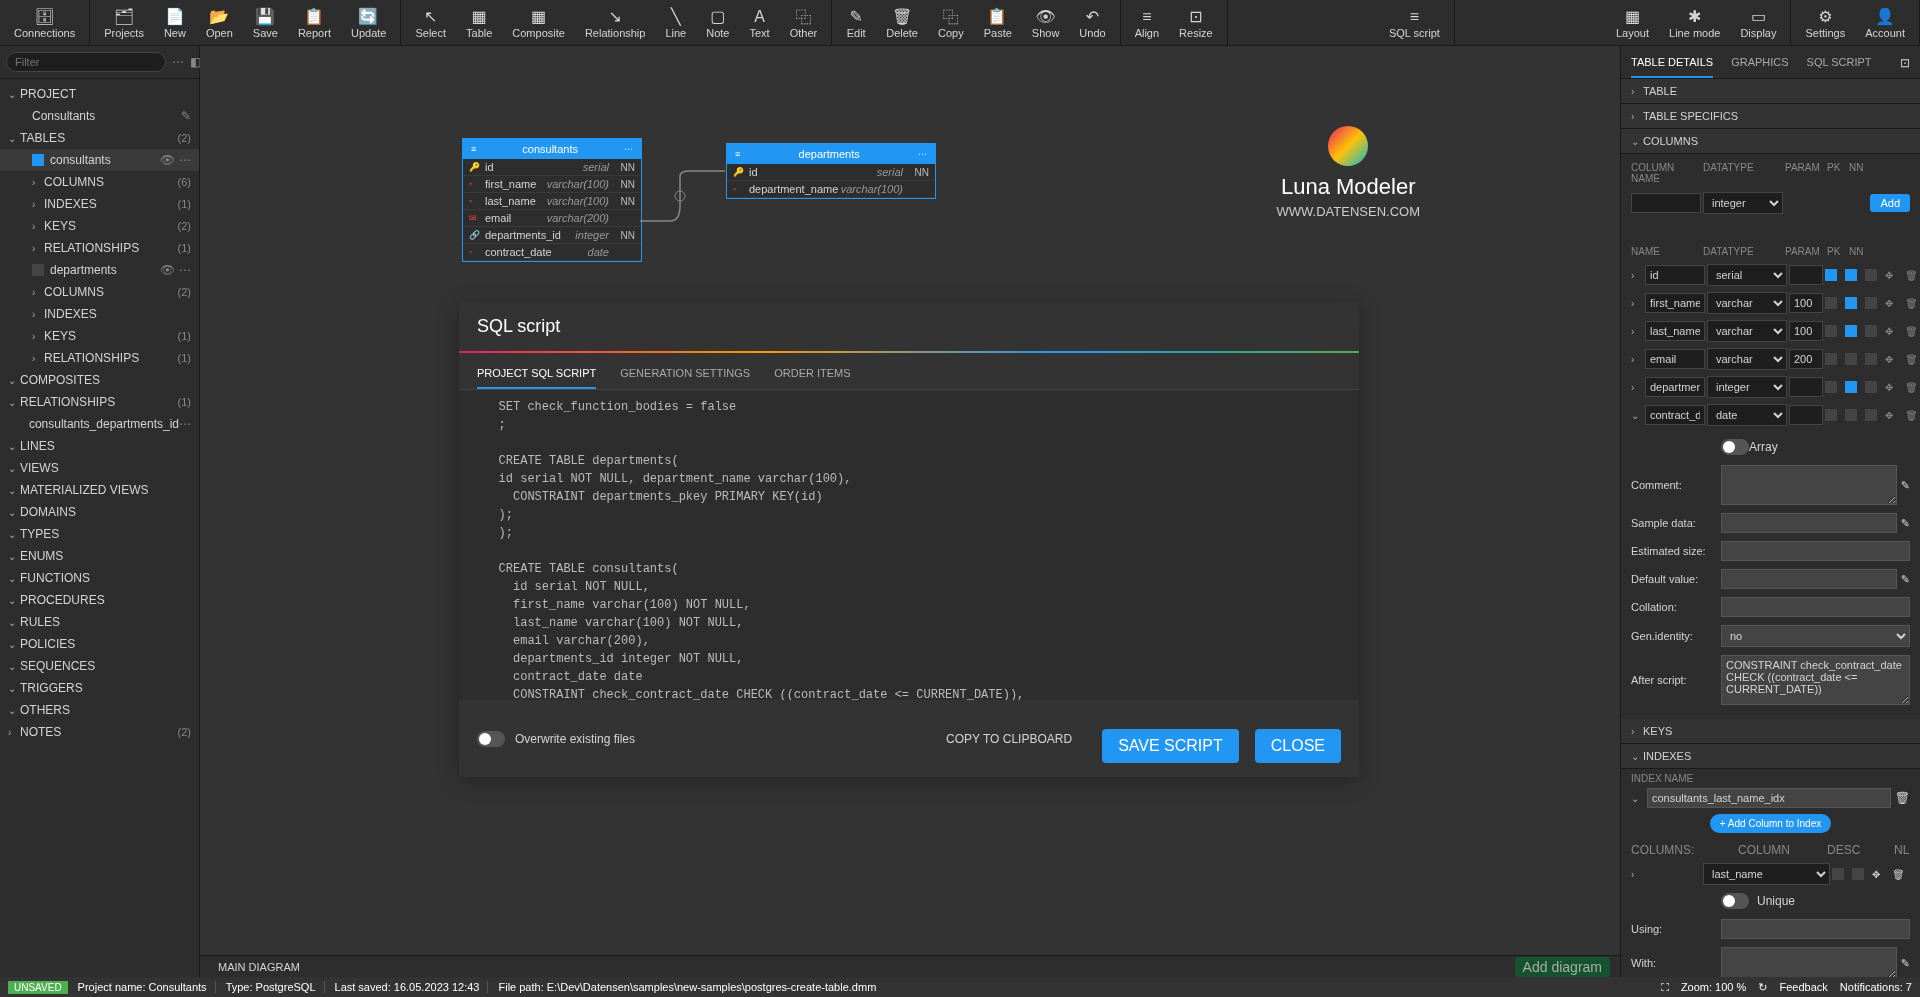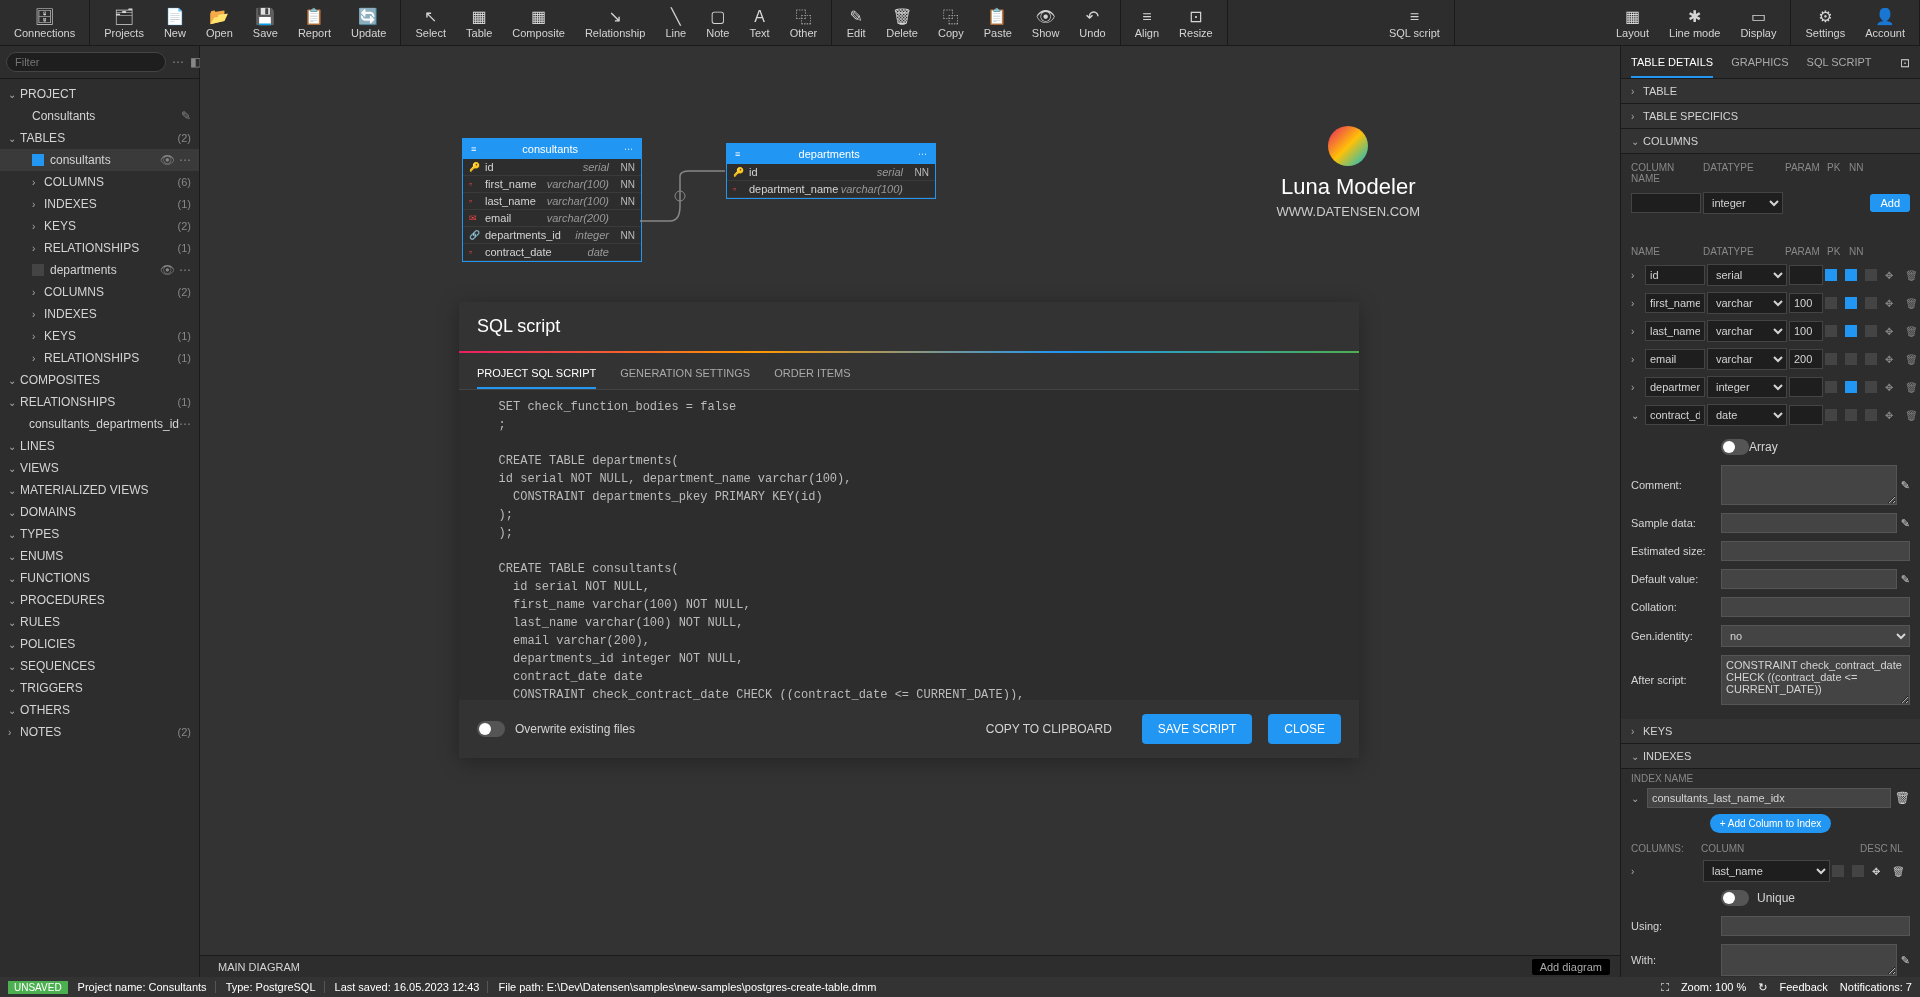--- a/index.html
+++ b/index.html
@@ -57,21 +57,21 @@
 .sql-tabs { display: flex; gap: 24px; padding: 10px 18px 0; border-bottom: 1px solid #444; }
 .sql-tab { padding: 4px 0 8px; cursor: pointer; font-size: 11px; color: #aaa; }
 .sql-tab.active { color: #fff; border-bottom: 2px solid #2196f3; }
 .sql-code { padding: 8px 18px; font-family: Liberation Mono, monospace; font-size: 12px; line-height: 1.5; color: #bbb; background: #2d2d2d; max-height: 310px; overflow-y: auto; white-space: pre; }
 .sql-footer { display: flex; align-items: center; justify-content: space-between; padding: 14px 18px; background: #333; }
 .sql-footer-left { display: flex; align-items: center; gap: 10px; }
 .toggle { width: 28px; height: 16px; background: #555; border-radius: 8px; position: relative; }
 .toggle::after { content: ''; width: 12px; height: 12px; background: #fff; border-radius: 50%; position: absolute; left: 2px; top: 2px; }
 .sql-footer-right { display: flex; gap: 16px; }
 .btn-text { background: transparent; border: none; color: #d4d4d4; padding: 8px 14px; cursor: pointer; font-size: 12px; }
-.btn-primary { background: #2196f3; border: none; color: #fff; padding: 8px 16px; border-radius: 4px; cursor: pointer; font-size: 12px; }
+.btn-primary { background: #2196f3; border: none; color: #fff; padding: 8px 16px; border-radius: 4px; cursor: pointer; font-size: 16px; margin-top: 15px; }
 
 
 .right-panel { width: 300px; background: #2d2d2d; border-left: 1px solid #1a1a1a; display: flex; flex-direction: column; overflow-y: auto; }
 .rp-tabs { display: flex; border-bottom: 1px solid #1a1a1a; padding: 10px 10px 0; gap: 18px; }
 .rp-tab { font-size: 11px; padding-bottom: 8px; cursor: pointer; color: #aaa; }
 .rp-tab.active { color: #fff; border-bottom: 2px solid #2196f3; }
 .rp-section-header { display: flex; align-items: center; padding: 6px 10px; font-size: 11px; background: #333; border-bottom: 1px solid #1a1a1a; }
 .rp-section-caret { width: 12px; color: #aaa; font-size: 10px; }
 .rp-columns-grid { padding: 4px 10px; }
 .rp-col-headers { display: grid; grid-template-columns: 70px 80px 40px 20px 20px 40px; gap: 2px; font-size: 10px; color: #888; padding: 4px 0; }
@@ -84,21 +84,21 @@
 .rp-detail-row { display: flex; padding: 4px 10px; align-items: center; font-size: 11px; }
 .rp-detail-label { width: 90px; color: #d4d4d4; }
 .rp-detail-input { flex: 1; background: #444; border: 1px solid #555; padding: 3px 4px; color: #d4d4d4; font-size: 11px; }
 .rp-textarea { min-height: 40px; }
 .rp-small-btn { background: #2196f3; color: #fff; border: none; padding: 4px 10px; border-radius: 10px; cursor: pointer; font-size: 10px; }
 .rp-center { text-align: center; padding: 6px; }
 
 
 .diagram-tabs { position: absolute; bottom: 0; left: 200px; right: 300px; height: 22px; background: #2d2d2d; border-top: 1px solid #1a1a1a; display: flex; align-items: center; justify-content: space-between; padding: 0 10px; }
 .diagram-tab { font-size: 11px; padding: 4px 8px; }
-.add-diagram { font-size: 11px; color: #aaa; background: #000000; padding: 2px 8px; border-radius: 2px; cursor: pointer; }
+.add-diagram { font-size: 14px; color: #aaa; background: #14532d; padding: 2px 8px; border-radius: 2px; cursor: pointer; }
 
 
 .status-bar { height: 20px; background: linear-gradient(90deg, #4caf50 0%, #ffc107 40%, #f44336 60%, #2196f3 100%); display: flex; align-items: center; padding: 0 10px; font-size: 11px; color: #fff; }
 .status-left { flex: 1; display: flex; gap: 2px; align-items: center; background: #333; height: 100%; padding: 0 8px; margin-left: -10px; }
 .status-badge { background: #4caf50; padding: 1px 6px; font-size: 10px; }
 .status-seg { padding: 0 8px; border-right: 1px solid #555; }
 .status-right { display: flex; gap: 12px; align-items: center; background: #333; height: 100%; padding: 0 8px; margin-right: -10px; }
 
 
 ::-webkit-scrollbar { width: 8px; height: 8px; }
@@ -697,21 +697,21 @@
         <span class="rp-section-caret">⌄</span>
         <span>INDEXES</span>
       </div>
     <div style="padding:4px 10px;font-size:10px;color:#888;">INDEX NAME</div>
     <div style="padding:0 10px;display:flex;align-items:center;gap:4px;">
       <span class="rp-section-caret">⌄</span>
       <input class="rp-detail-input" style="flex: 1 1 0%;" value="consultants_last_name_idx">
       <span>🗑</span>
     </div>
     <div class="rp-center"><button class="rp-small-btn">+ Add Column to Index</button></div>
-    <div style="padding:4px 10px;display:grid;grid-template-columns:70px 1fr 30px 20px;font-size:10px;color:#888;">
+    <div style="padding:4px 10px;display:grid;grid-template-columns:70px 1fr 30px 20px;font-size:12px;color:#888;gap:37px;">
       <span>COLUMNS:</span>
       <span>COLUMN</span>
       <span>DESC</span>
       <span>NL</span>
     </div>
     <div style="padding:2px 10px;display:grid;grid-template-columns:70px 1fr 18px 18px 18px 18px;gap:2px;align-items:center;">
       <span class="rp-section-caret">›</span>
       <select class="rp-col-input"><option>last_name</option></select>
       <div class="rp-cb"></div>
       <div class="rp-cb"></div>

